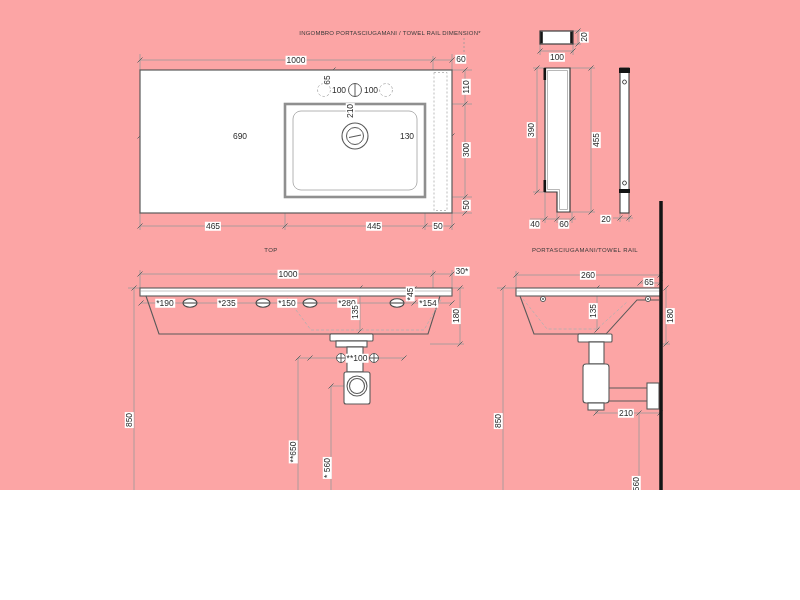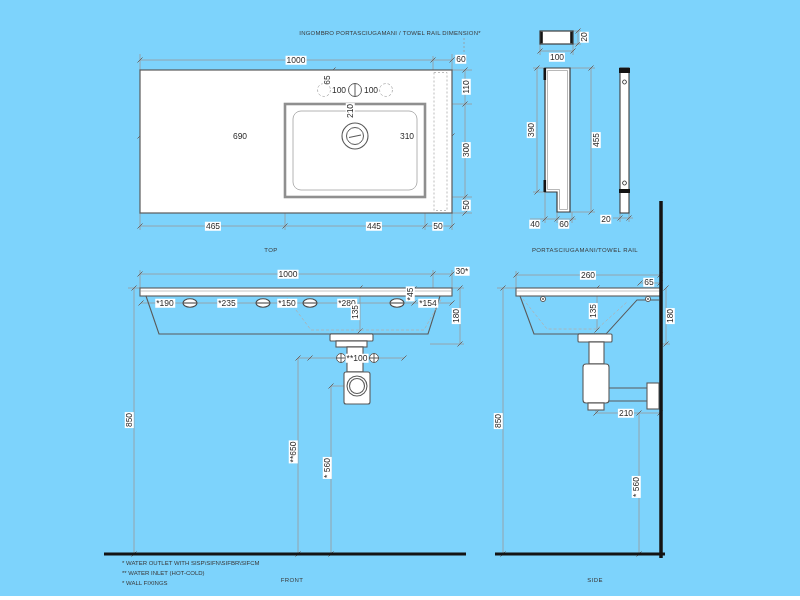--- a/index.html
+++ b/index.html
@@ -1,16 +1,16 @@
 <!DOCTYPE html>
 <html><head>
 <meta charset="utf-8">
 <style>
   html,body{margin:0;padding:0;background:#fff;}
-  #canvas{position:relative;width:800px;height:596px;background:#7dd3fc;overflow:hidden;
+  #canvas{position:relative;width:800px;height:490px;background:#fca5a5;overflow:hidden;
           font-family:"Liberation Sans",sans-serif;}
   #canvas svg{position:absolute;left:0;top:0;}
   .lbl{position:absolute;transform:translate(-50%,-50%);font:8.5px "Liberation Sans",sans-serif;
        color:#2e2e2e;background:#fff;padding:0 1px;white-space:nowrap;line-height:1;}
   .rot{transform:translate(-50%,-50%) rotate(-90deg);}
   .viewname{font-size:6px;letter-spacing:.4px;color:#3a3a3a;background:transparent;}
   .titlenote{font-size:6px;color:#3a3a3a;background:transparent;letter-spacing:.2px;}
   .fn{position:absolute;font:6px "Liberation Sans",sans-serif;color:#3a3a3a;
       white-space:nowrap;line-height:1;}
 </style>
@@ -195,21 +195,21 @@
 
 <div class="lbl titlenote" style="left:390px;top:33px">INGOMBRO PORTASCIUGAMANI / TOWEL RAIL DIMENSION*</div>
 
 <div class="lbl" style="left:296px;top:60px">1000</div>
 <div class="lbl" style="left:461px;top:59px">60</div>
 <div class="lbl rot" style="left:327px;top:80px">65</div>
 <div class="lbl" style="left:339px;top:90px">100</div>
 <div class="lbl" style="left:371px;top:90px">100</div>
 <div class="lbl rot" style="left:350px;top:111px">210</div>
 <div class="lbl" style="left:240px;top:136px">690</div>
-<div class="lbl" style="left:407px;top:136px">310</div>
+<div class="lbl" style="left:407px;top:136px">130</div>
 <div class="lbl rot" style="left:466px;top:87px">110</div>
 <div class="lbl rot" style="left:466px;top:150px">300</div>
 <div class="lbl rot" style="left:466px;top:205px">50</div>
 <div class="lbl" style="left:213px;top:226px">465</div>
 <div class="lbl" style="left:374px;top:226px">445</div>
 <div class="lbl" style="left:438px;top:226px">50</div>
 <div class="lbl viewname" style="left:271px;top:250px">TOP</div>
 
 <div class="lbl rot" style="left:584px;top:37px">20</div>
 <div class="lbl" style="left:557px;top:57px">100</div>

